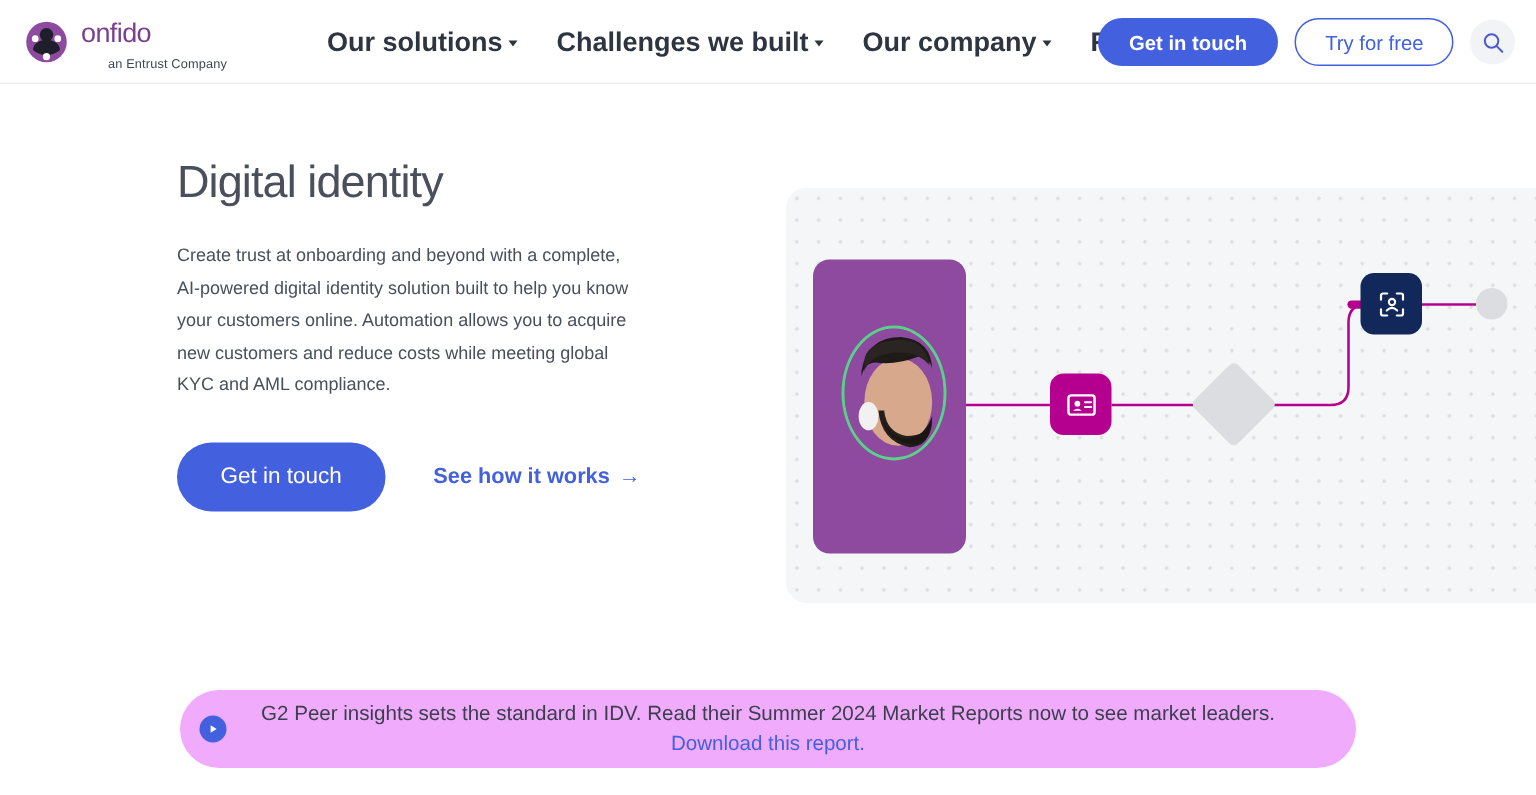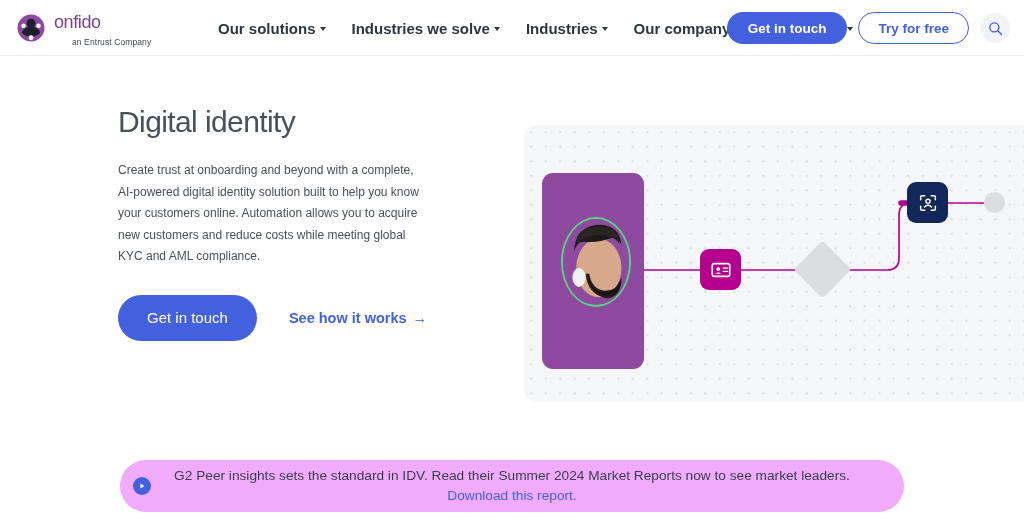--- a/index.html
+++ b/index.html
@@ -32,21 +32,21 @@
     letter-spacing: -0.4px; font-weight: 400;
   }
   .logo-sub {
     font-size: 8.5px; line-height: 10px; color: #3f4550;
     letter-spacing: 0.1px; margin-top: 2px; margin-left: 18px;
   }
 
   .nav { position: absolute; left: 205px; top: 0; height: 56px; display: flex; align-items: center; gap: 0; }
   .nav-item {
     display: flex; align-items: center; gap: 4px;
-    font-size: 15px; color: #2e3440; font-weight: 700;
+    font-size: 18px; color: #2e3440; font-weight: 700;
     padding: 0 13px; height: 56px; cursor: pointer;
     white-space: nowrap;
   }
   .caret {
     width: 0; height: 0;
     border-left: 3.5px solid transparent;
     border-right: 3.5px solid transparent;
     border-top: 4.5px solid #2e3440;
     display: inline-block; margin-top: 2px;
   }
@@ -58,21 +58,21 @@
   .btn-primary {
     background: #4360df; color: #ffffff;
     font-size: 13.5px; font-weight: 700;
     border-radius: 999px; border: none;
     padding: 0 21px; height: 32px;
     display: flex; align-items: center; cursor: pointer;
     white-space: nowrap;
   }
   .btn-outline {
     background: #ffffff; color: #4360df;
-    font-size: 13.5px; font-weight: 700;
+    font-size: 13.5px; font-weight: 400;
     border-radius: 999px; border: 1.4px solid #4360df;
     padding: 0 19px; height: 32px;
     display: flex; align-items: center; cursor: pointer;
     white-space: nowrap;
   }
   .search-btn {
     width: 30px; height: 30px; border-radius: 50%;
     background: #f2f3f7; border: none; cursor: pointer;
     display: flex; align-items: center; justify-content: center;
   }
@@ -206,25 +206,21 @@
         <span class="logo-sub">an Entrust Company</span>
       </span>
     </a>
 
     <nav class="nav">
       <div class="nav-item">
         <span>Our solutions</span>
         <i class="caret"></i>
       </div>
       <div class="nav-item">
-        <span>Industries we solve</span>
-        <i class="caret"></i>
-      </div>
-      <div class="nav-item">
-        <span>Industries</span>
+        <span>Challenges we built</span>
         <i class="caret"></i>
       </div>
       <div class="nav-item">
         <span>Our company</span>
         <i class="caret"></i>
       </div>
       <div class="nav-item">
         <span>Resources</span>
         <i class="caret"></i>
       </div>

